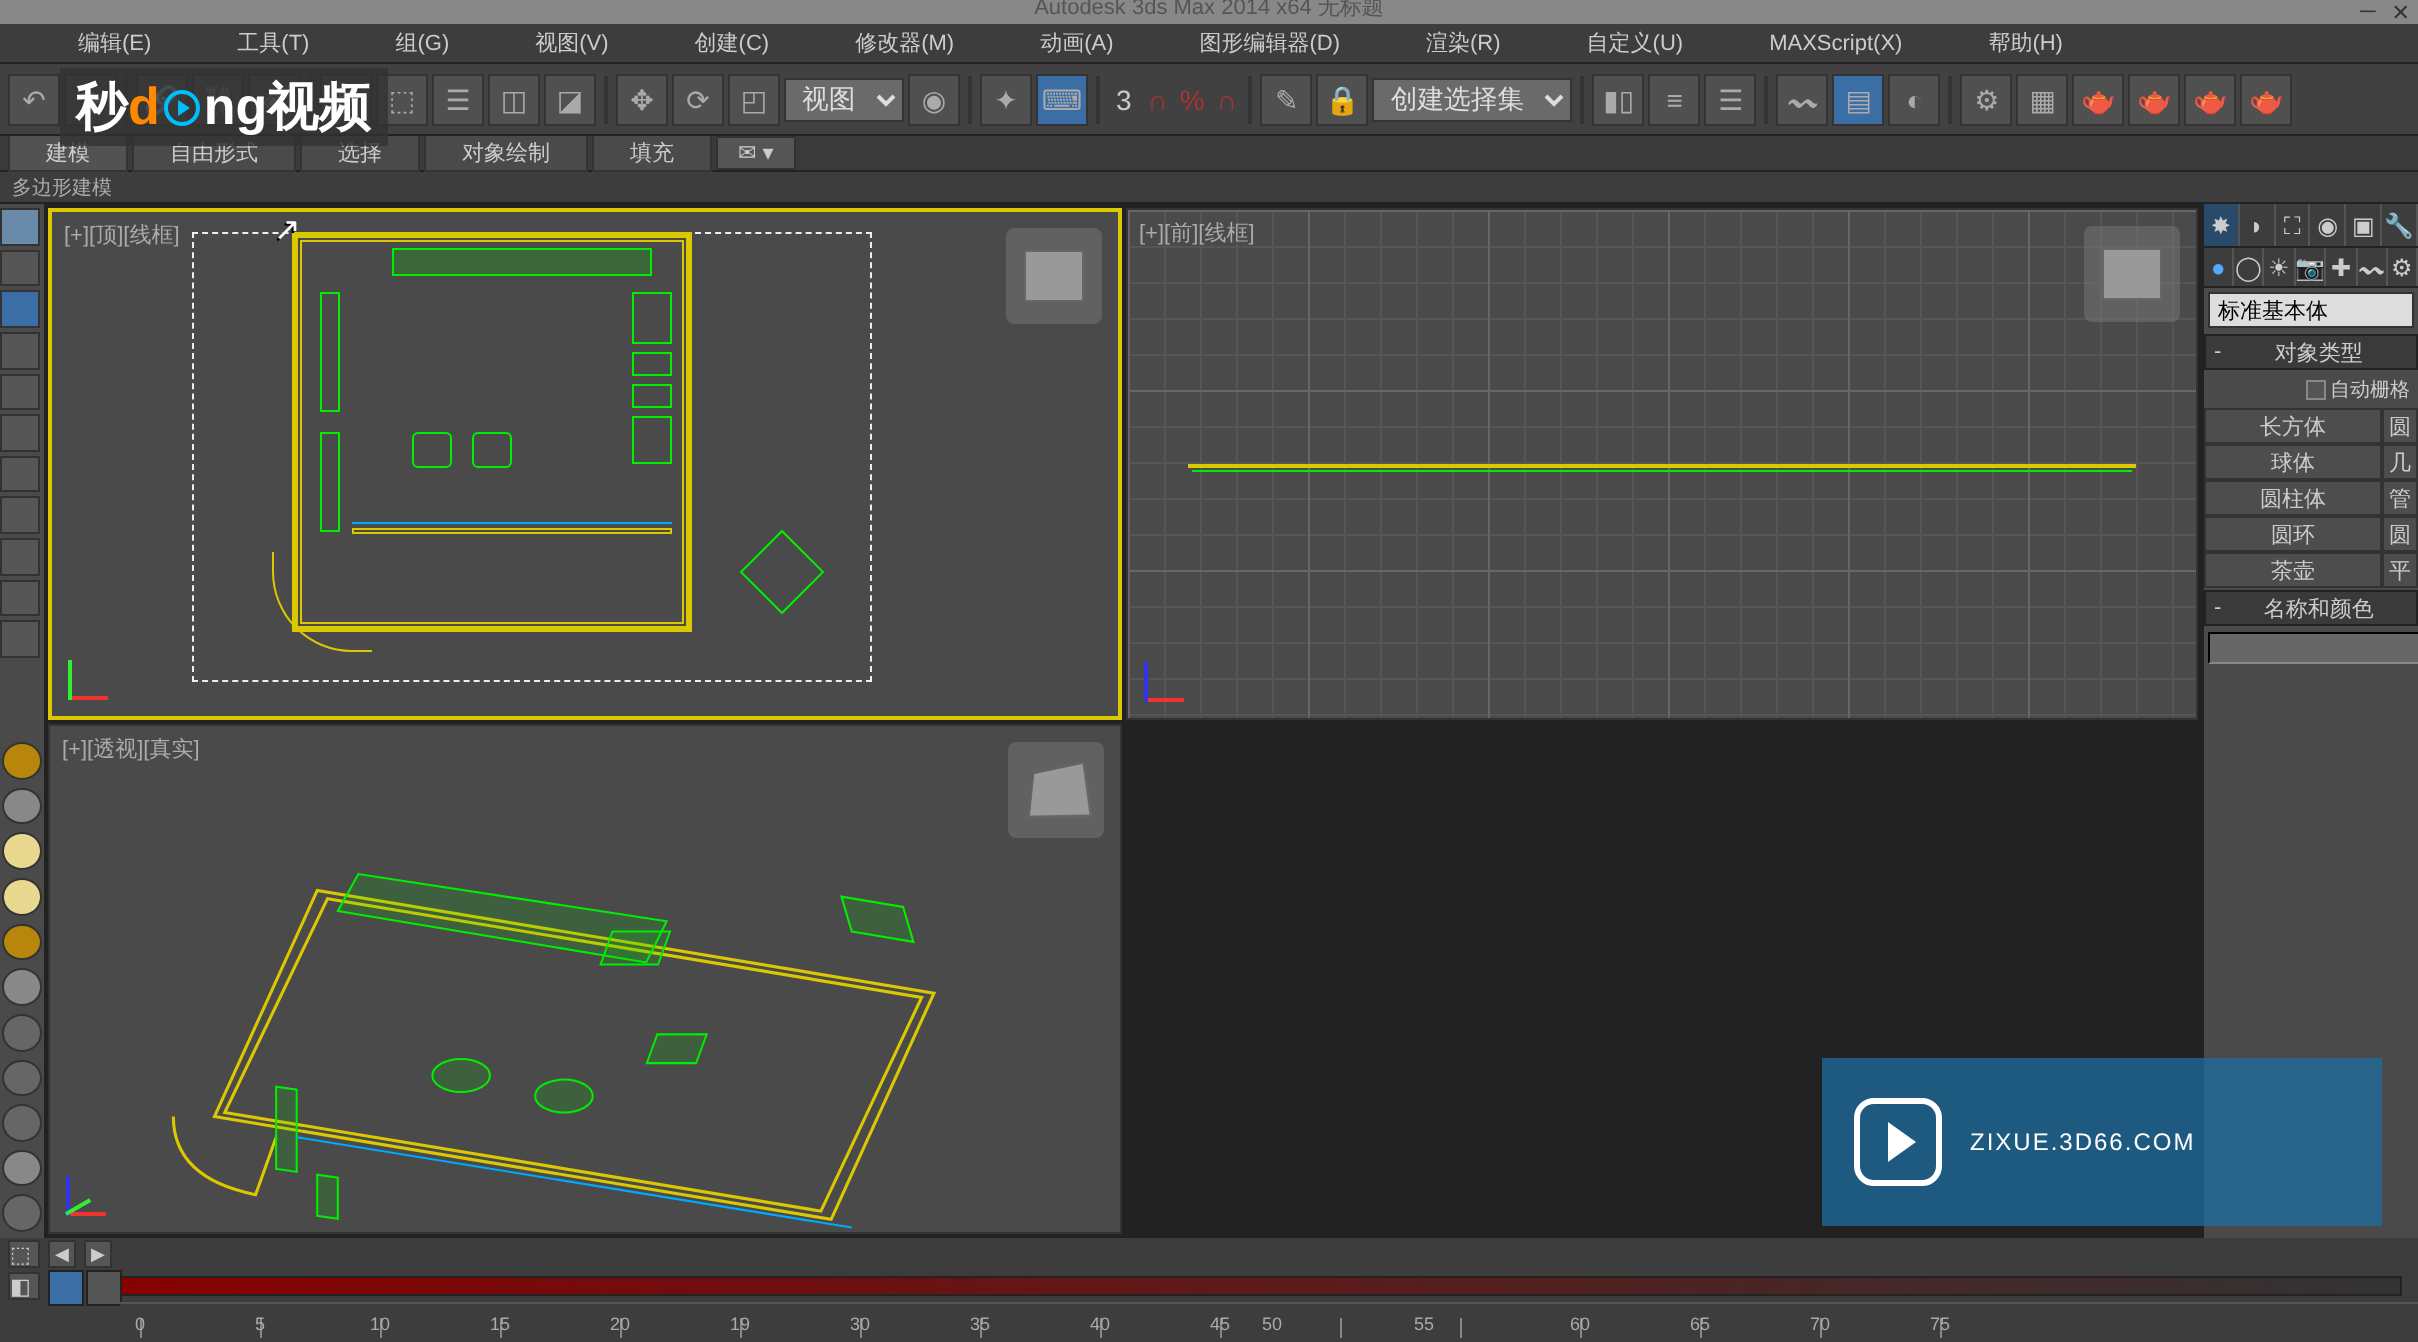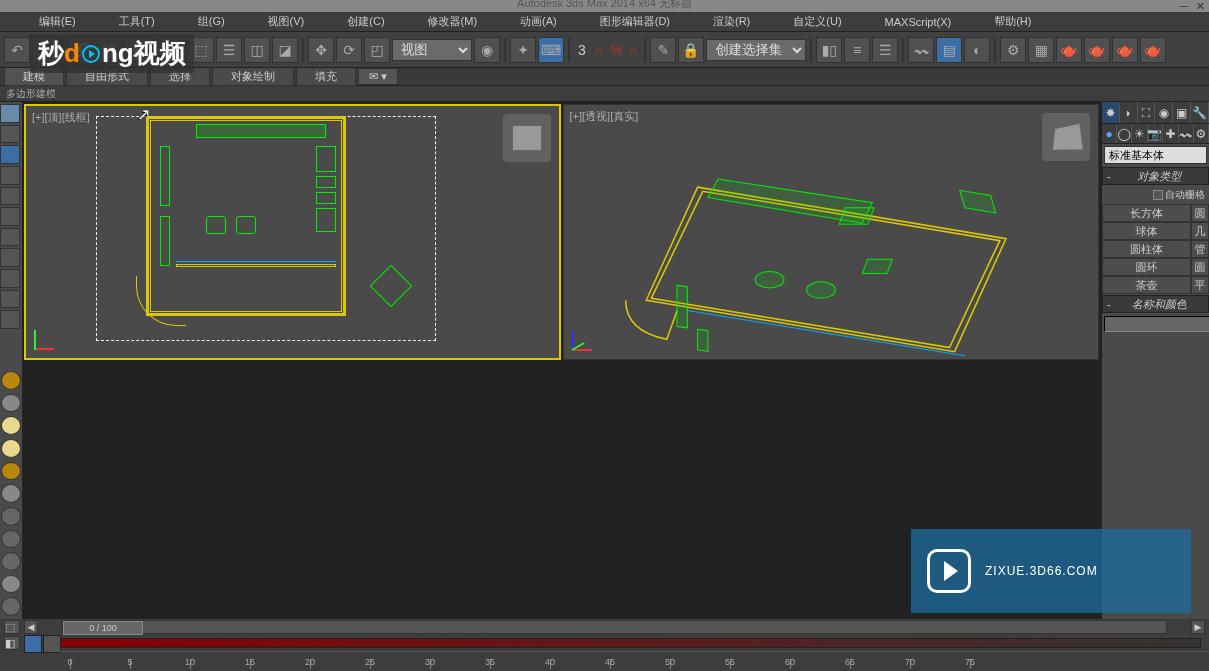--- a/index.html
+++ b/index.html
@@ -81,21 +81,21 @@
     .right-panel { width: 108px; background: #4a4a4a; display: flex; flex-direction: column; border-left: 1px solid #222; }
     .cmd-icons { display: flex; height: 22px; background: #3d3d3d; border-bottom: 1px solid #222; }
     .cmd-icon { flex: 1; display: flex; align-items: center; justify-content: center; border-right: 1px solid #555; cursor: pointer; font-size: 12px; }
     .cmd-icon.active { background: #2a4a6a; }
     .cat-icons { display: flex; height: 20px; background: #3d3d3d; border-bottom: 1px solid #222; }
     .cat-icon { flex: 1; display: flex; align-items: center; justify-content: center; border-right: 1px solid #555; cursor: pointer; font-size: 12px; }
     .cat-icon.sphere { color: #5af; }
     .panel-select { margin: 2px; height: 18px; background: #ddd; border: 1px solid #333; color: #000; padding: 0 4px; display: flex; align-items: center; }
     .panel-header { background: #3a3a3a; height: 18px; display: flex; align-items: center; justify-content: center; border: 1px solid #222; margin: 1px 0; cursor: pointer; }
     .panel-header .minus { margin-right: auto; padding-left: 4px; }
-    .panel-header span:last-child { margin-right: auto; font-style: italic; }
+    .panel-header span:last-child { margin-right: auto; }
     .panel-check { display: flex; align-items: center; justify-content: flex-end; padding: 2px 4px; gap: 2px; font-size: 10px; }
     .panel-check .box { width: 10px; height: 10px; border: 1px solid #888; background: #555; }
     .panel-grid { display: grid; grid-template-columns: 1fr 18px; }
     .panel-btn { height: 18px; background: #4d4d4d; border: 1px solid #333; display: flex; align-items: center; justify-content: center; cursor: pointer; }
     .panel-btn-sm { height: 18px; background: #4d4d4d; border: 1px solid #333; display: flex; align-items: center; justify-content: center; cursor: pointer; }
     
     .bottom-area { position: absolute; left: 0; right: 0; bottom: 0; height: 52px; background: #3d3d3d; display: flex; flex-direction: column; }
     .timeline-row { height: 16px; display: flex; align-items: center; padding: 0 4px; gap: 4px; }
     .time-slider { flex: 1; height: 14px; background: #555; position: relative; border: 1px solid #333; margin: 0 20px; }
     .time-slider-btn { position: absolute; left: 0; width: 80px; height: 14px; background: #666; border: 1px solid #888; display: flex; align-items: center; justify-content: center; font-size: 9px; }
@@ -163,21 +163,21 @@
   <div class="tb-sep"></div>
   <div class="tb-btn">▦</div>
   <div class="tb-btn">⬚</div>
   <div class="tb-btn">☰</div>
   <div class="tb-btn">◫</div>
   <div class="tb-btn">◪</div>
   <div class="tb-sep"></div>
   <div class="tb-btn">✥</div>
   <div class="tb-btn">⟳</div>
   <div class="tb-btn">◰</div>
-  <select class="tb-select" style="width:80px">
+  <select class="tb-select" style="width:60px">
     <option>视图</option>
   </select>
   <div class="tb-btn">◉</div>
   <div class="tb-sep"></div>
   <div class="tb-btn">✦</div>
   <div class="tb-btn blue">⌨</div>
   <div class="tb-sep"></div>
   <span class="tb-num">3</span>
   <span class="tb-snap">∩</span>
   <span class="tb-snap">%</span>
@@ -268,20 +268,34 @@
         <div class="fp-wall" style="left:30px;top:148px;width:160px;height:3px"></div>
         <div class="fp-wall" style="left:-10px;top:160px;width:50px;height:50px;border-radius:0 0 0 40px;border-top:none;border-right:none"></div>
         <div class="fp-item" style="left:230px;top:155px;width:30px;height:30px;transform:rotate(45deg)"></div>
       </div>
       <div class="axis-gizmo">
         <div class="axis-x"></div>
           <div class="axis-y"></div>
       </div>
     </div>
 
+    <div class="viewport">
+      <div class="grid-bg"></div>
+        <div class="grid-maj"></div>
+      <div class="vp-label">[+][前][线框]</div>
+      <div class="vp-cube">
+          <div class="cube-shape"></div>
+        </div>
+      <div class="yellow-line" style="top:50%"></div>
+      <div class="green-underline" style="top:calc(50% + 3px)"></div>
+      <div class="axis-gizmo">
+        <div class="axis-x"></div>
+          <div class="axis-y" style="background:#33e"></div>
+      </div>
+    </div>
 
 
     <div class="viewport">
       <div class="vp-label">[+][透视][真实]</div>
       <div class="vp-cube">
           <div class="cube-shape" style="transform:perspective(40px) rotateX(20deg) rotateY(-20deg)"></div>
         </div>
       <svg class="perspective" viewBox="0 0 520 260">
         <g stroke="#dcc800" fill="none" stroke-width="1.5">
           <path d="M80 190 L380 240 L430 130 L130 80 Z"></path>
@@ -357,23 +371,20 @@
       <input class="panel-select" style="flex: 1 1 0%; background: rgb(102, 102, 102); height: 16px; border: 1px inset rgb(51, 51, 51);">
 
     </div>
   </div>
 </div>
 
 <div class="bottom-area">
   <div class="timeline-row">
     <div class="lt-btn" style="width:16px;height:14px">⬚</div>
     <div class="scroll-arrow">◀</div>
-    <div class="time-slider">
-      <div class="time-slider-btn">0 / 100</div>
-    </div>
     <div class="scroll-arrow">▶</div>
   </div>
   <div class="timeline-row">
     <div class="lt-btn" style="width:16px;height:14px">◧</div>
     <div class="play-btn"></div>
     <div style="flex:1;height:10px;background:linear-gradient(to right,#800,#333);border:1px solid #222;margin:0 4px"></div>
   </div>
   <div class="grid-btns">
     <div class="grid-btn-a"></div>
     <div class="grid-btn-b"></div>
@@ -383,33 +394,33 @@
       <div class="tick-label" style="left: 10px;">0</div>
       <div class="tick" style="left: 70px;"></div>
       <div class="tick-label" style="left: 70px;">5</div>
       <div class="tick" style="left: 130px;"></div>
       <div class="tick-label" style="left: 130px;">10</div>
       <div class="tick" style="left: 190px;"></div>
       <div class="tick-label" style="left: 190px;">15</div>
       <div class="tick" style="left: 250px;"></div>
       <div class="tick-label" style="left: 250px;">20</div>
       <div class="tick" style="left: 310px;"></div>
-      <div class="tick-label" style="left: 310px;">25</div>
+      <div class="tick-label" style="left: 310px;">19</div>
       <div class="tick" style="left: 370px;"></div>
       <div class="tick-label" style="left: 370px;">30</div>
       <div class="tick" style="left: 430px;"></div>
       <div class="tick-label" style="left: 430px;">35</div>
       <div class="tick" style="left: 490px;"></div>
       <div class="tick-label" style="left: 490px;">40</div>
       <div class="tick" style="left: 550px;"></div>
       <div class="tick-label" style="left: 550px;">45</div>
       <div class="tick" style="left: 610px;"></div>
-      <div class="tick-label" style="left: 610px;">50</div>
+      <div class="tick-label" style="left: 576px;">50</div>
       <div class="tick" style="left: 670px;"></div>
-      <div class="tick-label" style="left: 670px;">55</div>
+      <div class="tick-label" style="left: 652px;">55</div>
       <div class="tick" style="left: 730px;"></div>
       <div class="tick-label" style="left: 730px;">60</div>
       <div class="tick" style="left: 790px;"></div>
       <div class="tick-label" style="left: 790px;">65</div>
       <div class="tick" style="left: 850px;"></div>
       <div class="tick-label" style="left: 850px;">70</div>
       <div class="tick" style="left: 910px;"></div>
       <div class="tick-label" style="left: 910px;">75</div>
     </div>
 </div>

